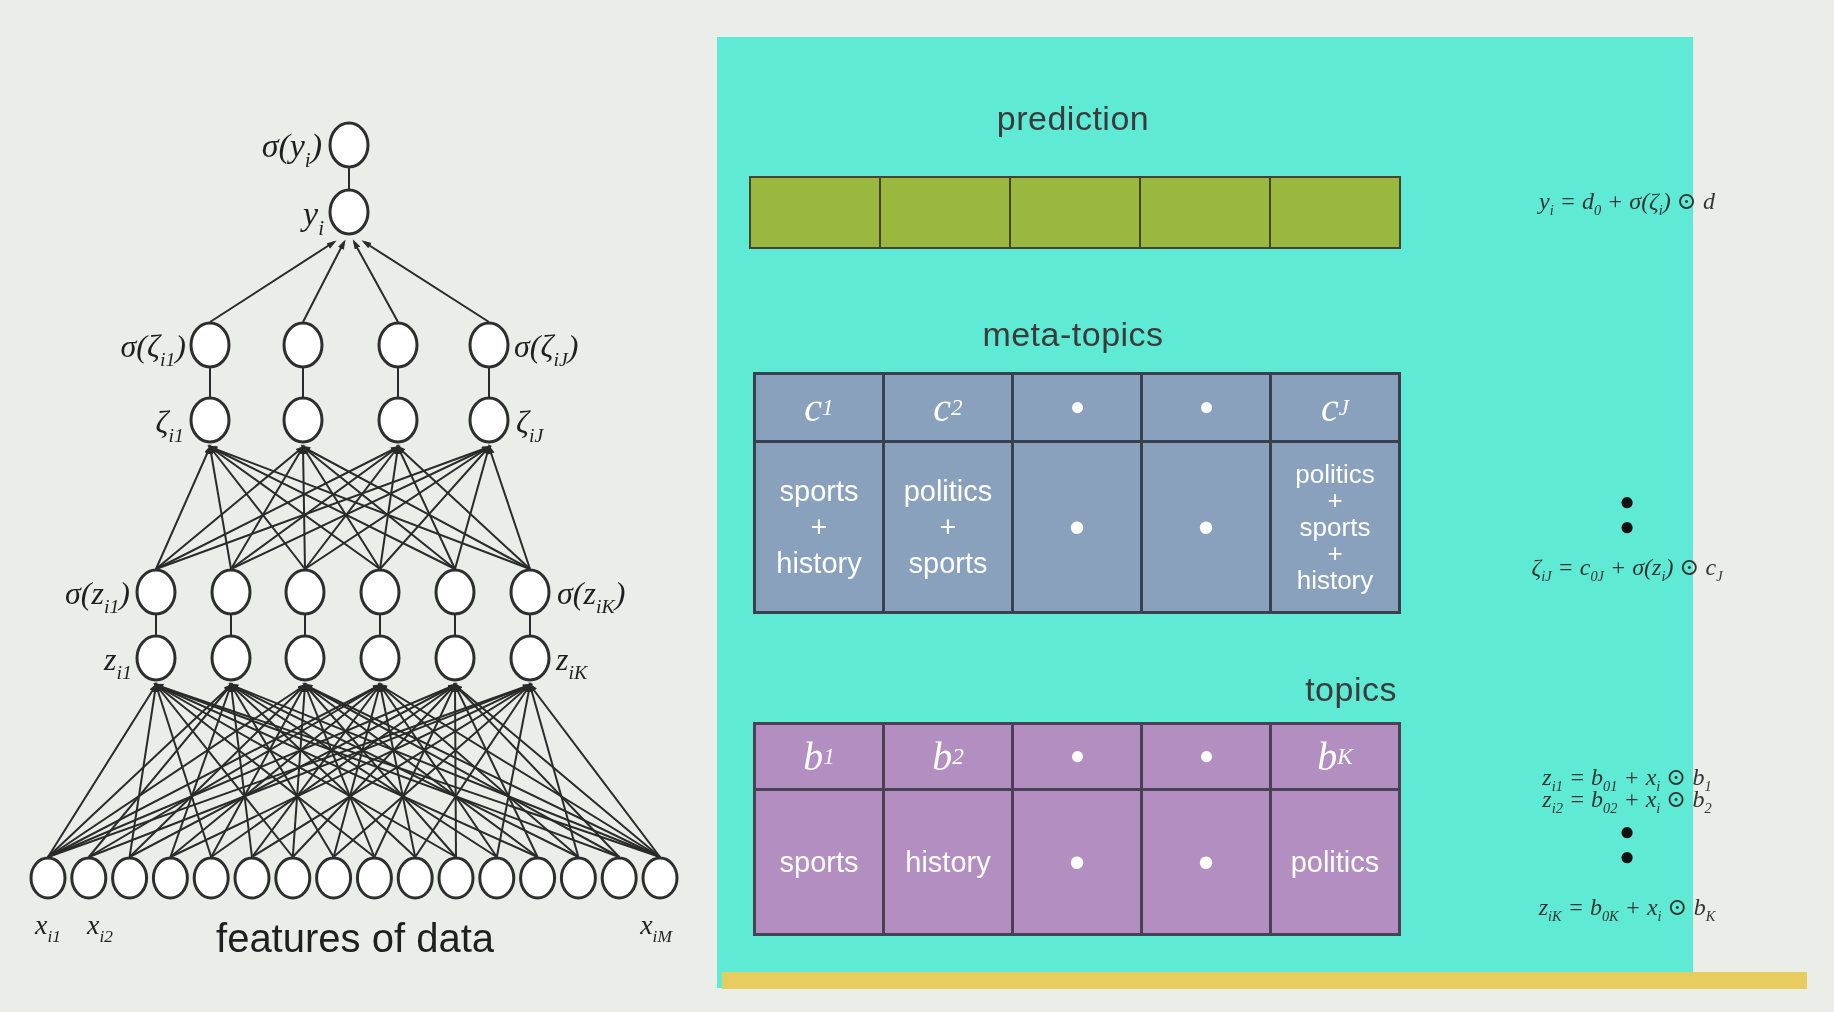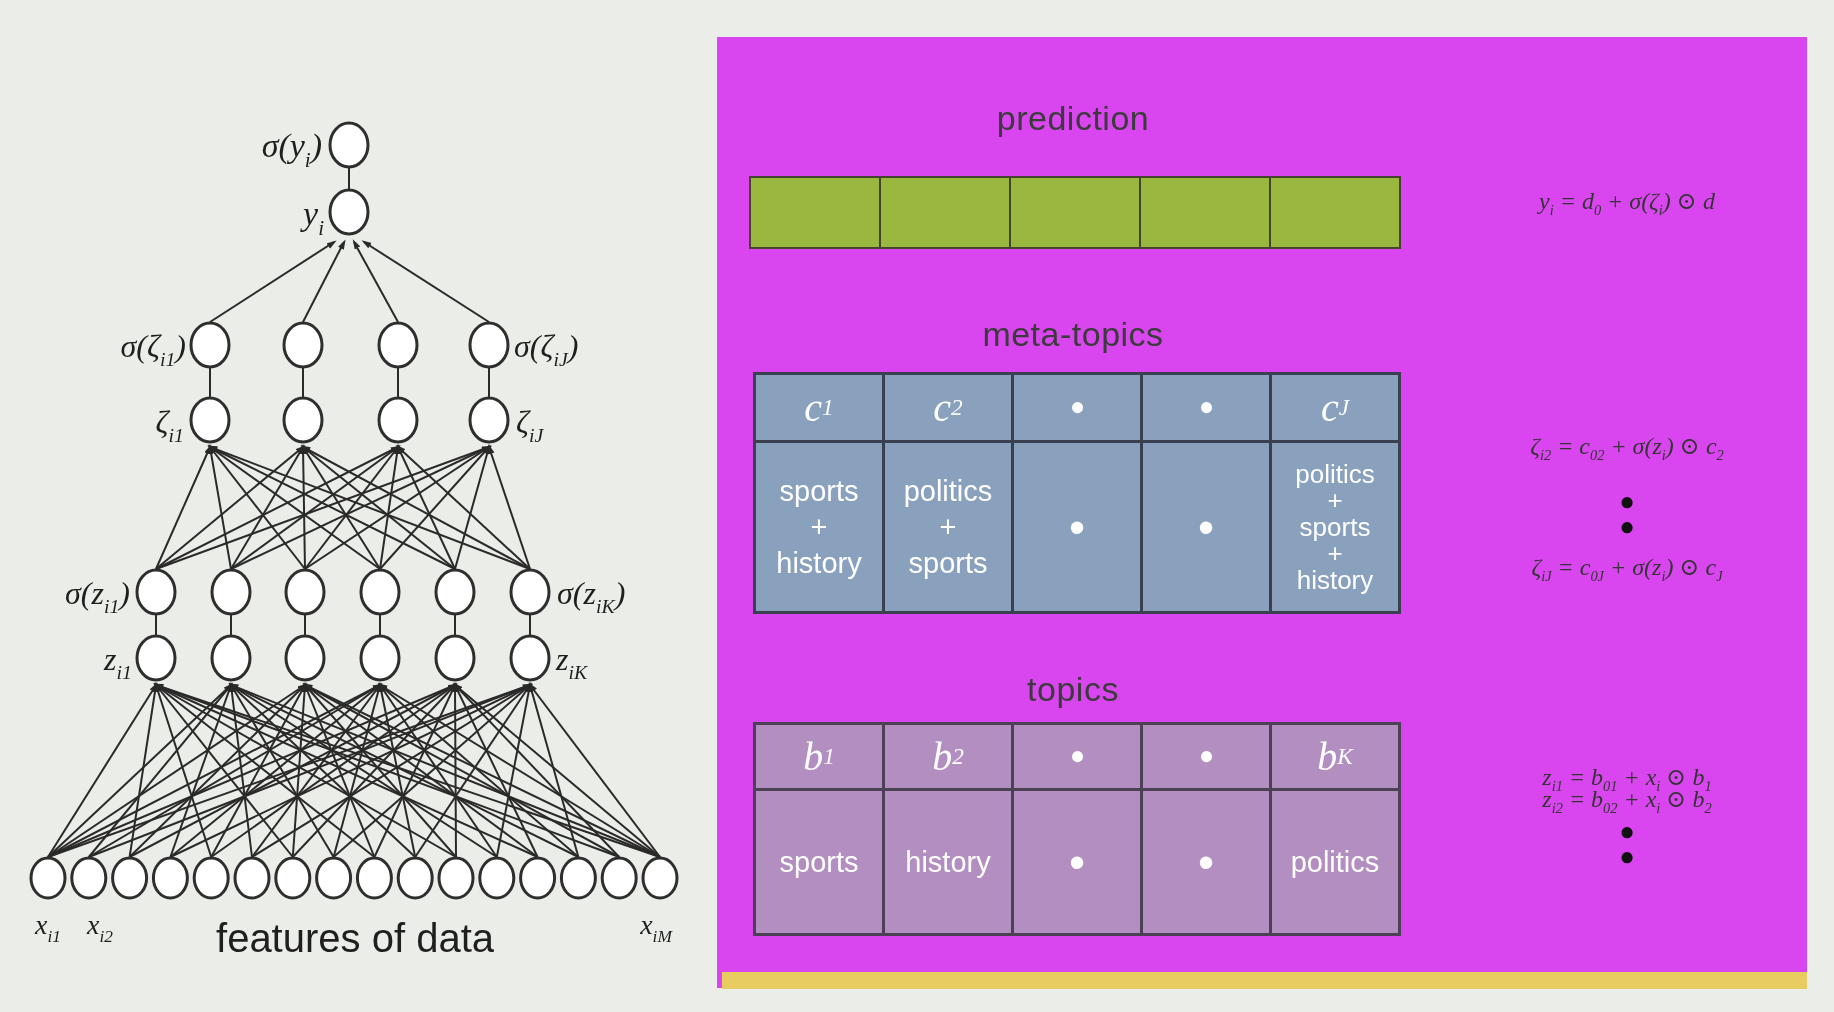--- a/index.html
+++ b/index.html
@@ -6,30 +6,30 @@
   body{
     width:1834px;height:1012px;
     background:#ebeee8;
     font-family:"Liberation Sans", sans-serif;
     overflow:hidden;position:relative;
   }
   .canvas{position:absolute;left:0;top:0;width:1834px;height:1012px;}
   #network{position:absolute;left:0;top:0;}
 
   .panel{
-    position:absolute;left:717px;top:37px;width:1090px;height:951px;
-    background:#d946ef;
+    position:absolute;left:717px;top:37px;width:976px;height:951px;
+    background:#5eead4;
   }
   .sec-title{
     position:absolute;left:32px;width:648px;text-align:center;
     font-size:34px;color:#3b3b3b;letter-spacing:0.5px;
   }
   .t-pred{top:62px;}
   .t-meta{top:278px;}
-  .t-top{top:633px;}
+  .t-top{top:633px;text-align:right;}
 
   .cellgrid{
     position:absolute;display:grid;gap:3px;padding:3px;
   }
   .greenbar{
     left:32px;top:139px;width:648px;height:69px;
     grid-template-columns:repeat(5,1fr);
     background:#45452d;gap:2px;padding:2px;
   }
   .greenbar .cell{background:#9ab83f;}
@@ -262,21 +262,20 @@
         <div class="cell hd">c<sub>2</sub></div>
         <div class="cell hd dotcell">•</div>
         <div class="cell hd dotcell">•</div>
         <div class="cell hd">c<sub>J</sub></div>
         <div class="cell bd">sports<br>+<br>history</div>
         <div class="cell bd">politics<br>+<br>sports</div>
         <div class="cell bd dotcell">•</div>
         <div class="cell bd dotcell">•</div>
         <div class="cell bd tight">politics<br>+<br>sports<br>+<br>history</div>
       </div>
-    <div class="eq eq-m2">ζ<sub>i2</sub> = c<sub>02</sub> + σ(z<sub>i</sub>) ⊙ c<sub>2</sub></div>
     <div class="vdots vd-meta">●
 ●</div>
     <div class="eq eq-m3">ζ<sub>iJ</sub> = c<sub>0J</sub> + σ(z<sub>i</sub>) ⊙ c<sub>J</sub></div>
 
     <div class="sec-title t-top">topics</div>
     <div class="cellgrid tbl tbl-purple" id="topicsTable">
         <div class="cell hd">b<sub>1</sub></div>
         <div class="cell hd">b<sub>2</sub></div>
         <div class="cell hd dotcell">•</div>
         <div class="cell hd dotcell">•</div>
@@ -284,16 +283,17 @@
         <div class="cell bd">sports</div>
         <div class="cell bd">history</div>
         <div class="cell bd dotcell">•</div>
         <div class="cell bd dotcell">•</div>
         <div class="cell bd">politics</div>
       </div>
     <div class="eq eq-t1">z<sub>i1</sub> = b<sub>01</sub> + x<sub>i</sub> ⊙ b<sub>1</sub></div>
     <div class="eq eq-t2">z<sub>i2</sub> = b<sub>02</sub> + x<sub>i</sub> ⊙ b<sub>2</sub></div>
     <div class="vdots vd-top">●
 ●</div>
+    <div class="eq eq-t3">z<sub>iK</sub> = b<sub>0K</sub> + x<sub>i</sub> ⊙ b<sub>K</sub></div>
 
     <div class="goldbar"></div>
   </div>
 </div>
 
 </body></html>

